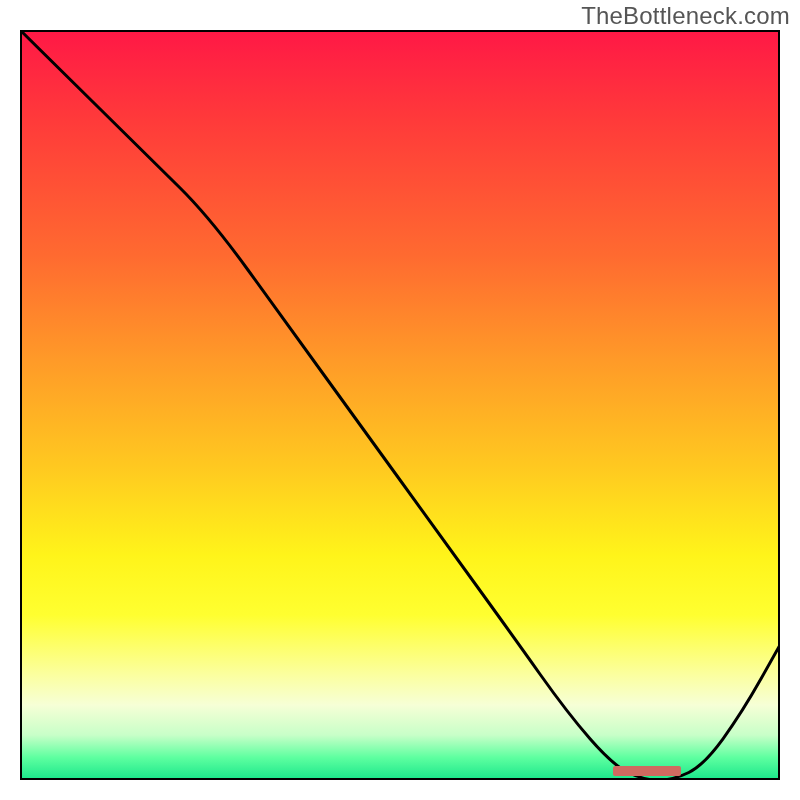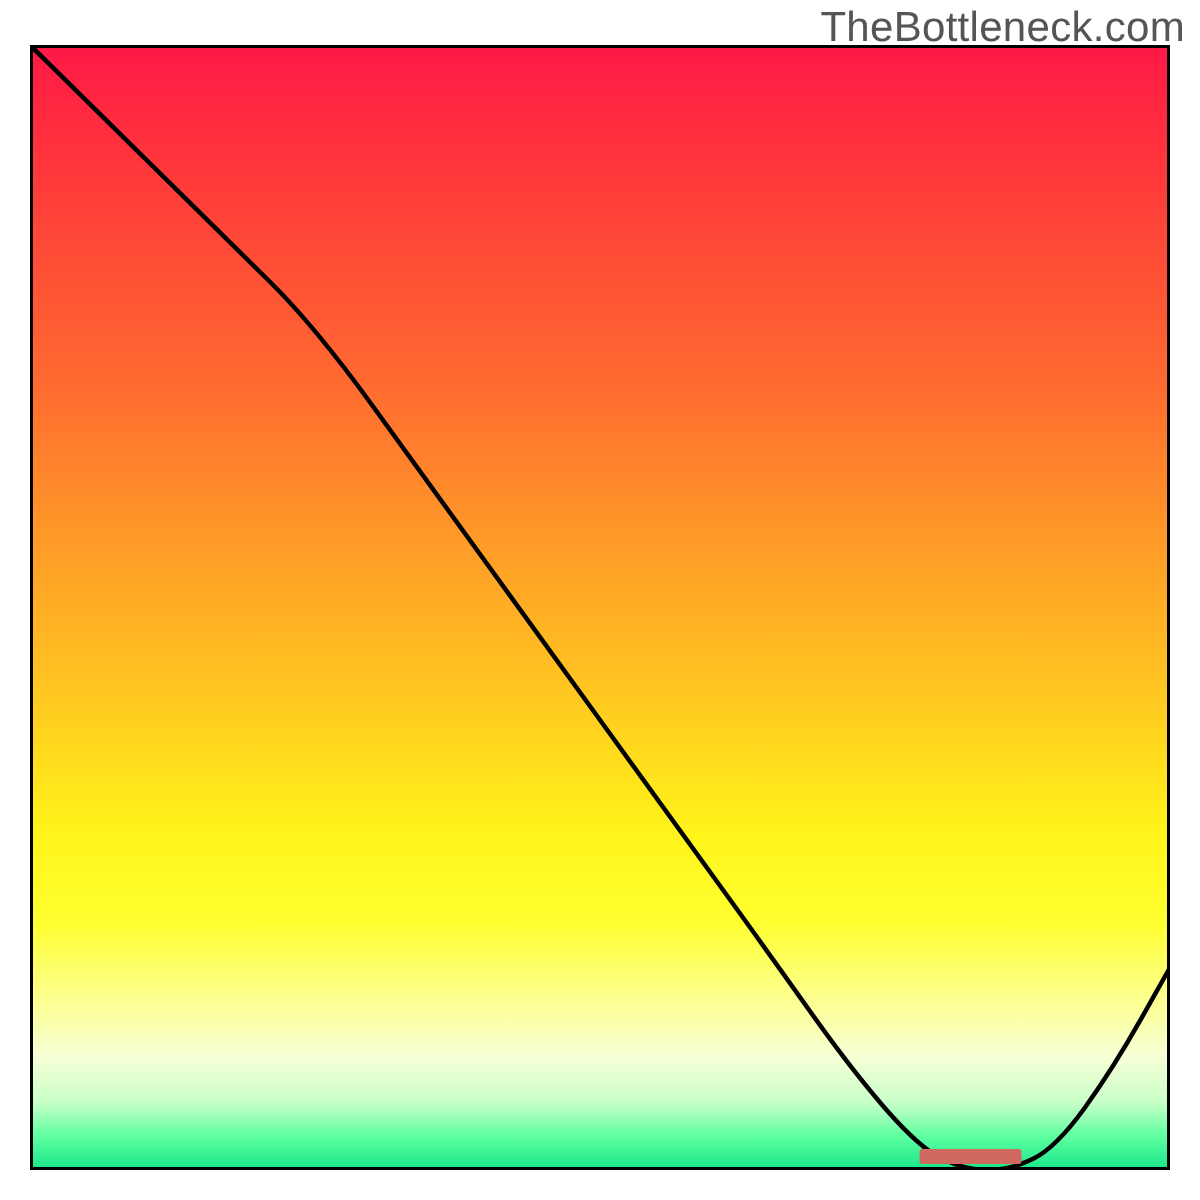--- a/index.html
+++ b/index.html
@@ -13,21 +13,21 @@
   }
   .wrap {
     position: relative;
     width: 800px;
     height: 800px;
   }
   .attribution {
     position: absolute;
     top: 2px;
     right: 10px;
-    font-size: 28px;
+    font-size: 24px;
     font-weight: 400;
     color: #555555;
     letter-spacing: 0.2px;
     user-select: none;
   }
   .plot {
     position: absolute;
     left: 20px;
     top: 30px;
     width: 760px;

